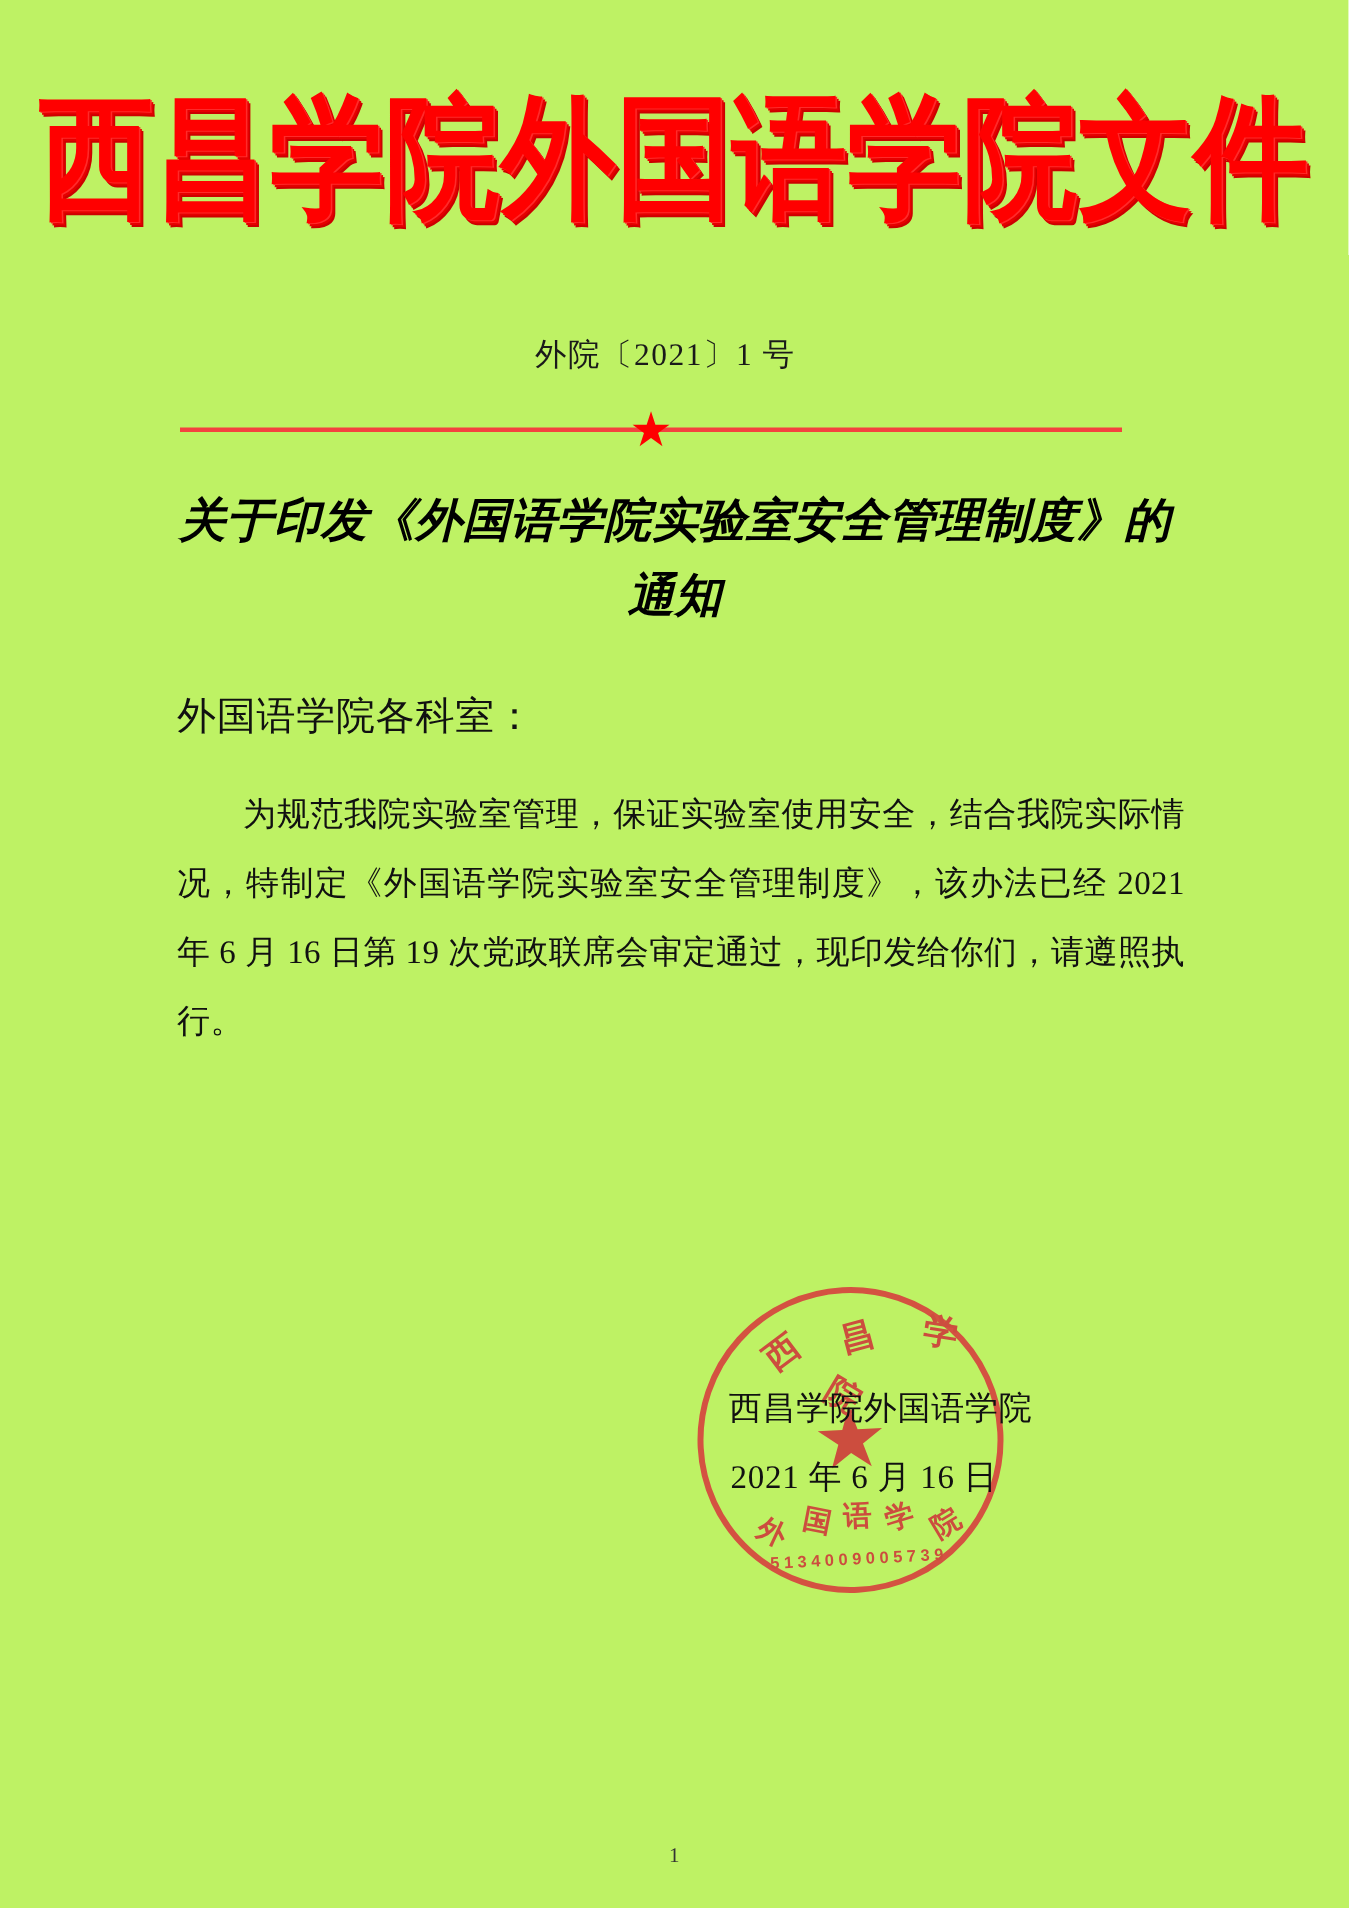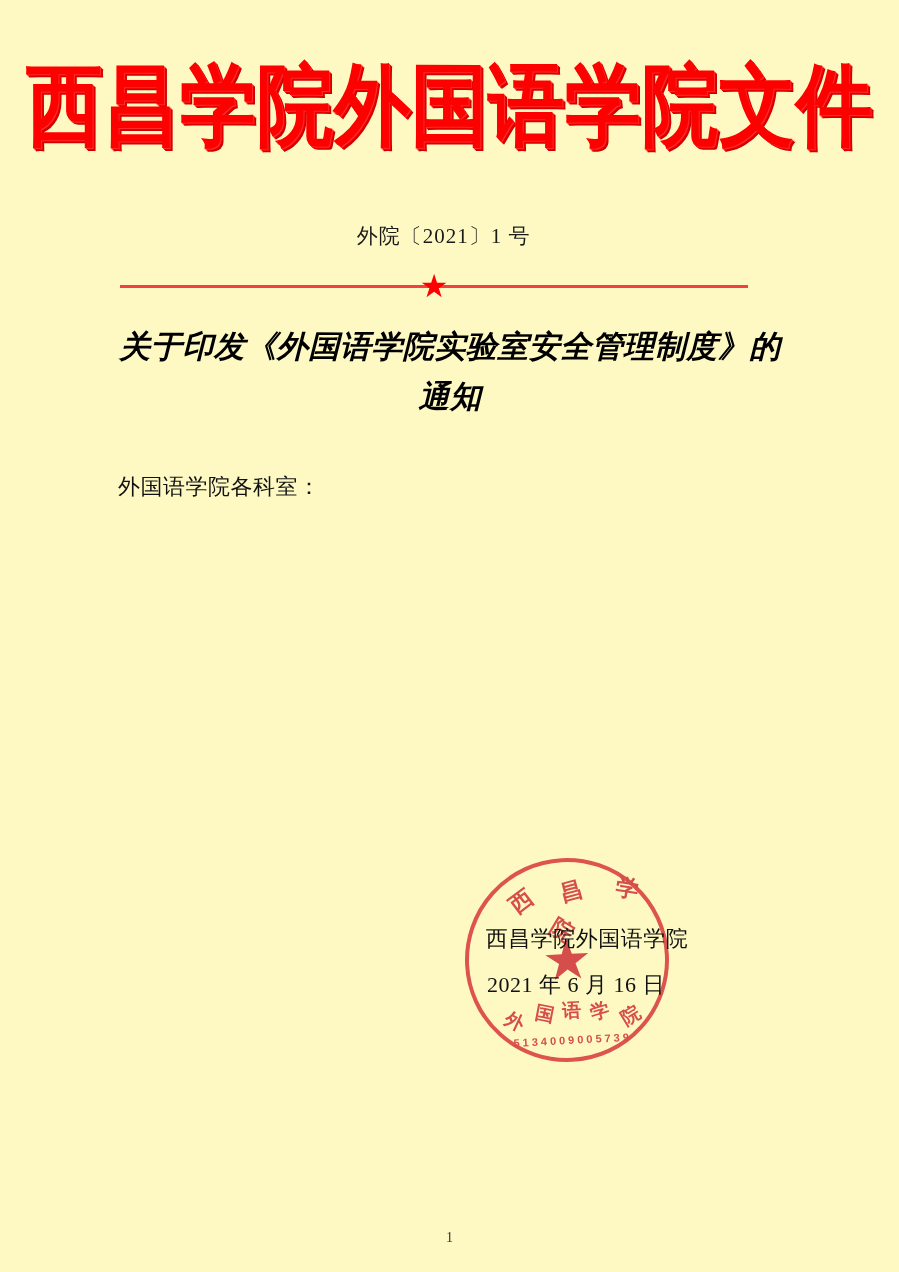--- a/index.html
+++ b/index.html
@@ -4,21 +4,21 @@
 <style>
   html, body {
     margin: 0;
     padding: 0;
     background: #ffffff;
   }
   .page {
     position: relative;
     width: 899px;
     height: 1272px;
-    background: #fef9c3;
+    background: #bef264;
     overflow: hidden;
     font-family: "Liberation Serif", "DejaVu Serif", serif;
   }
 
   
   .masthead {
     position: absolute;
     top: 52px;
     left: 0;
     width: 899px;
@@ -93,23 +93,23 @@
     font-weight: 700;
     line-height: 1.62;
     color: #000000;
     letter-spacing: 0.5px;
     font-style: italic;
   }
 
   
   .salutation {
     position: absolute;
-    top: 472px;
+    top: 460px;
     left: 118px;
-    font-size: 22px;
+    font-size: 26px;
     color: #111111;
     letter-spacing: 0.5px;
   }
   .body-text {
     position: absolute;
     top: 520px;
     left: 118px;
     width: 672px;
     font-size: 22px;
     line-height: 46px;
@@ -232,20 +232,21 @@
 
   <div class="rule-wrap">
     <div class="rule-line"></div>
     <div class="rule-star">★</div>
   </div>
 
   <div class="doc-title">关于印发《外国语学院实验室安全管理制度》的通知</div>
 
   <div class="salutation">外国语学院各科室：</div>
 
+  <div class="body-text">为规范我院实验室管理，保证实验室使用安全，结合我院实际情况，特制定《外国语学院实验室安全管理制度》，该办法已经 2021 年 6 月 16 日第 19 次党政联席会审定通过，现印发给你们，请遵照执行。</div>
 
   <div class="sign-block">
 
     <div class="seal">
       <div class="seal-arc-top">
         <span class="at-1">西</span><span class="at-2">昌</span><span class="at-3">学</span><span class="at-4">院</span>
       </div>
       <div class="seal-star">★</div>
       <div class="seal-arc-bottom">
         <span class="ab-1">外</span><span class="ab-2">国</span><span class="ab-3">语</span><span class="ab-4">学</span><span class="ab-5">院</span>

